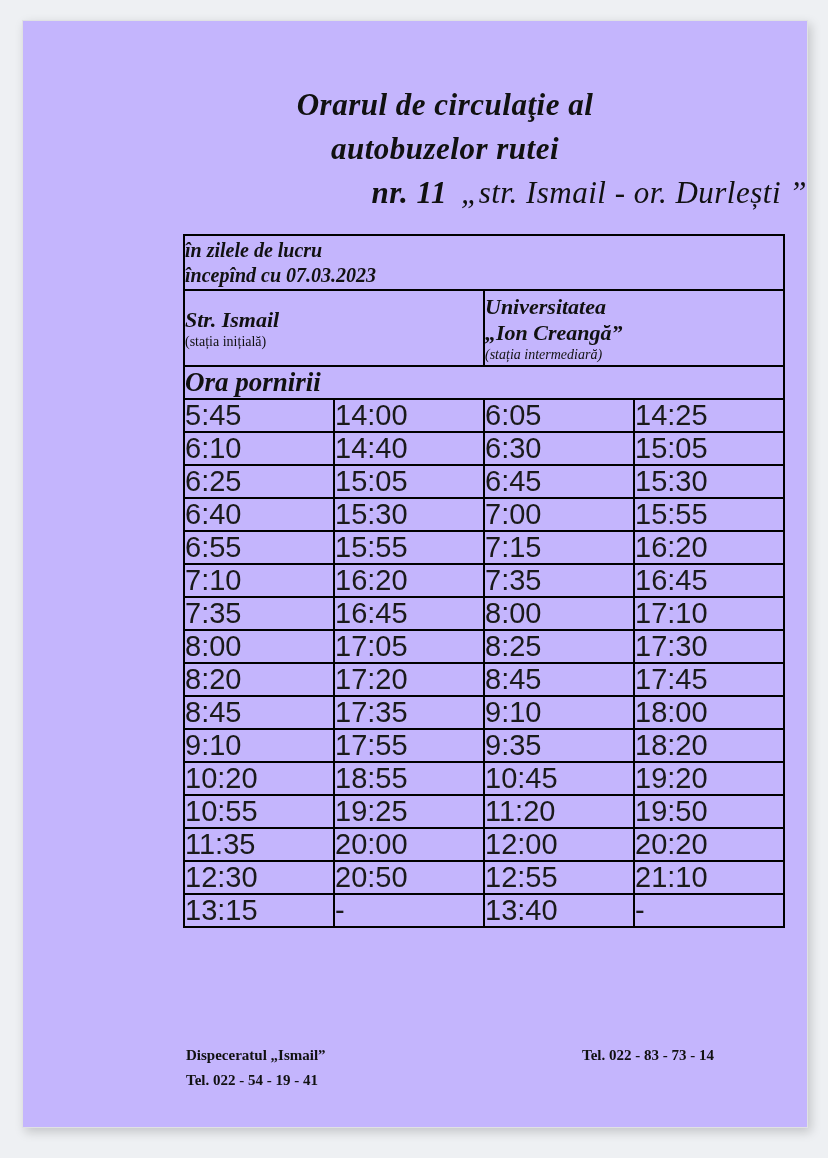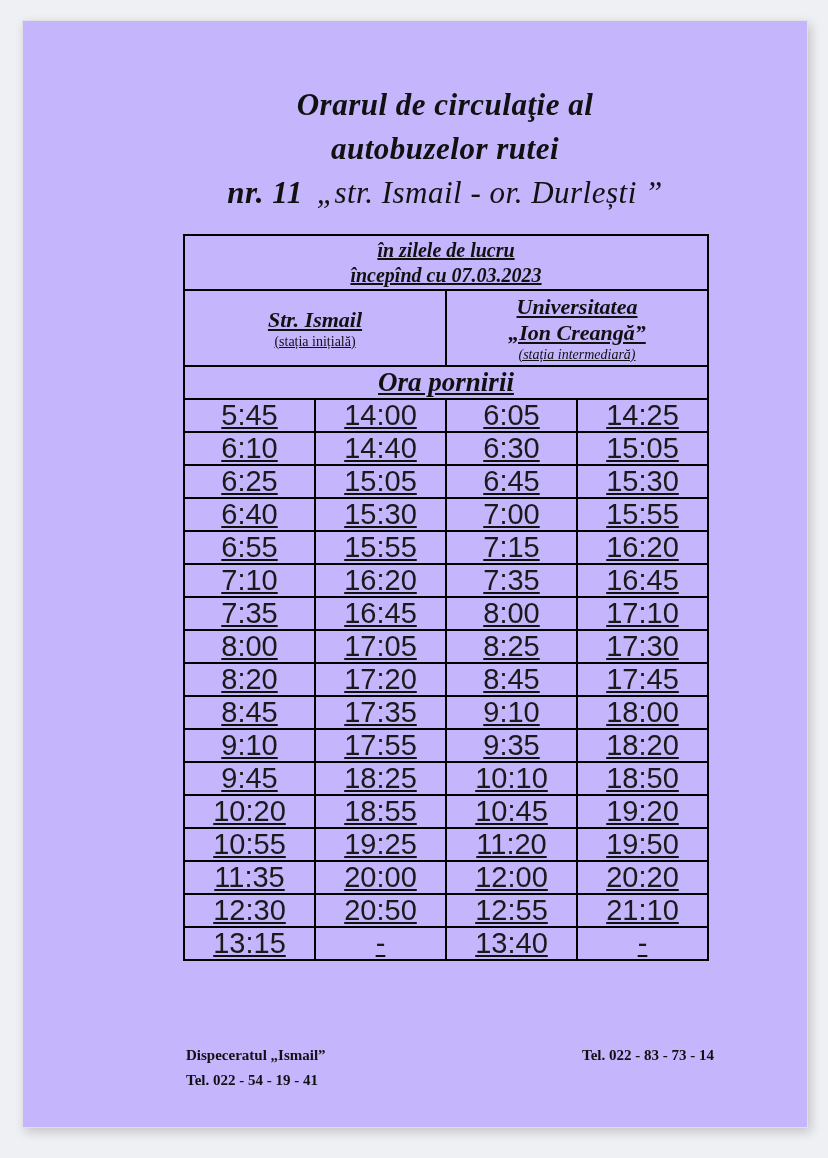--- a/index.html
+++ b/index.html
@@ -33,34 +33,33 @@
     right: 0;
     text-align: center;
     font-weight: bold;
     font-style: italic;
     font-size: 31px;
     line-height: 44px;
     letter-spacing: 0.5px;
   }
   .title-line3 {
     font-weight: normal;
+    text-align: right;
   }
   .title-line3 .route-no {
     font-weight: bold;
     margin-right: 14px;
   }
   table.schedule {
     position: absolute;
     left: 160px;
     top: 213px;
-    width: 526px;
+    width: 602px;
     border-collapse: collapse;
     table-layout: fixed;
-    text-align: center;
-    text-decoration: underline;
   }
   table.schedule td {
     border: 2px solid #000;
     padding: 0;
     overflow: hidden;
   }
   td.group-end {
     border-right-width: 3px;
   }
   .period-cell {
@@ -209,26 +208,20 @@
           <td class="time-cell">9:10</td>
           <td class="time-cell">18:00</td>
         </tr>
         <tr>
           <td class="time-cell">9:10</td>
           <td class="time-cell group-end">17:55</td>
           <td class="time-cell">9:35</td>
           <td class="time-cell">18:20</td>
         </tr>
         <tr>
-          <td class="time-cell">9:45</td>
-          <td class="time-cell group-end">18:25</td>
-          <td class="time-cell">10:10</td>
-          <td class="time-cell">18:50</td>
-        </tr>
-        <tr>
           <td class="time-cell">10:20</td>
           <td class="time-cell group-end">18:55</td>
           <td class="time-cell">10:45</td>
           <td class="time-cell">19:20</td>
         </tr>
         <tr>
           <td class="time-cell">10:55</td>
           <td class="time-cell group-end">19:25</td>
           <td class="time-cell">11:20</td>
           <td class="time-cell">19:50</td>

